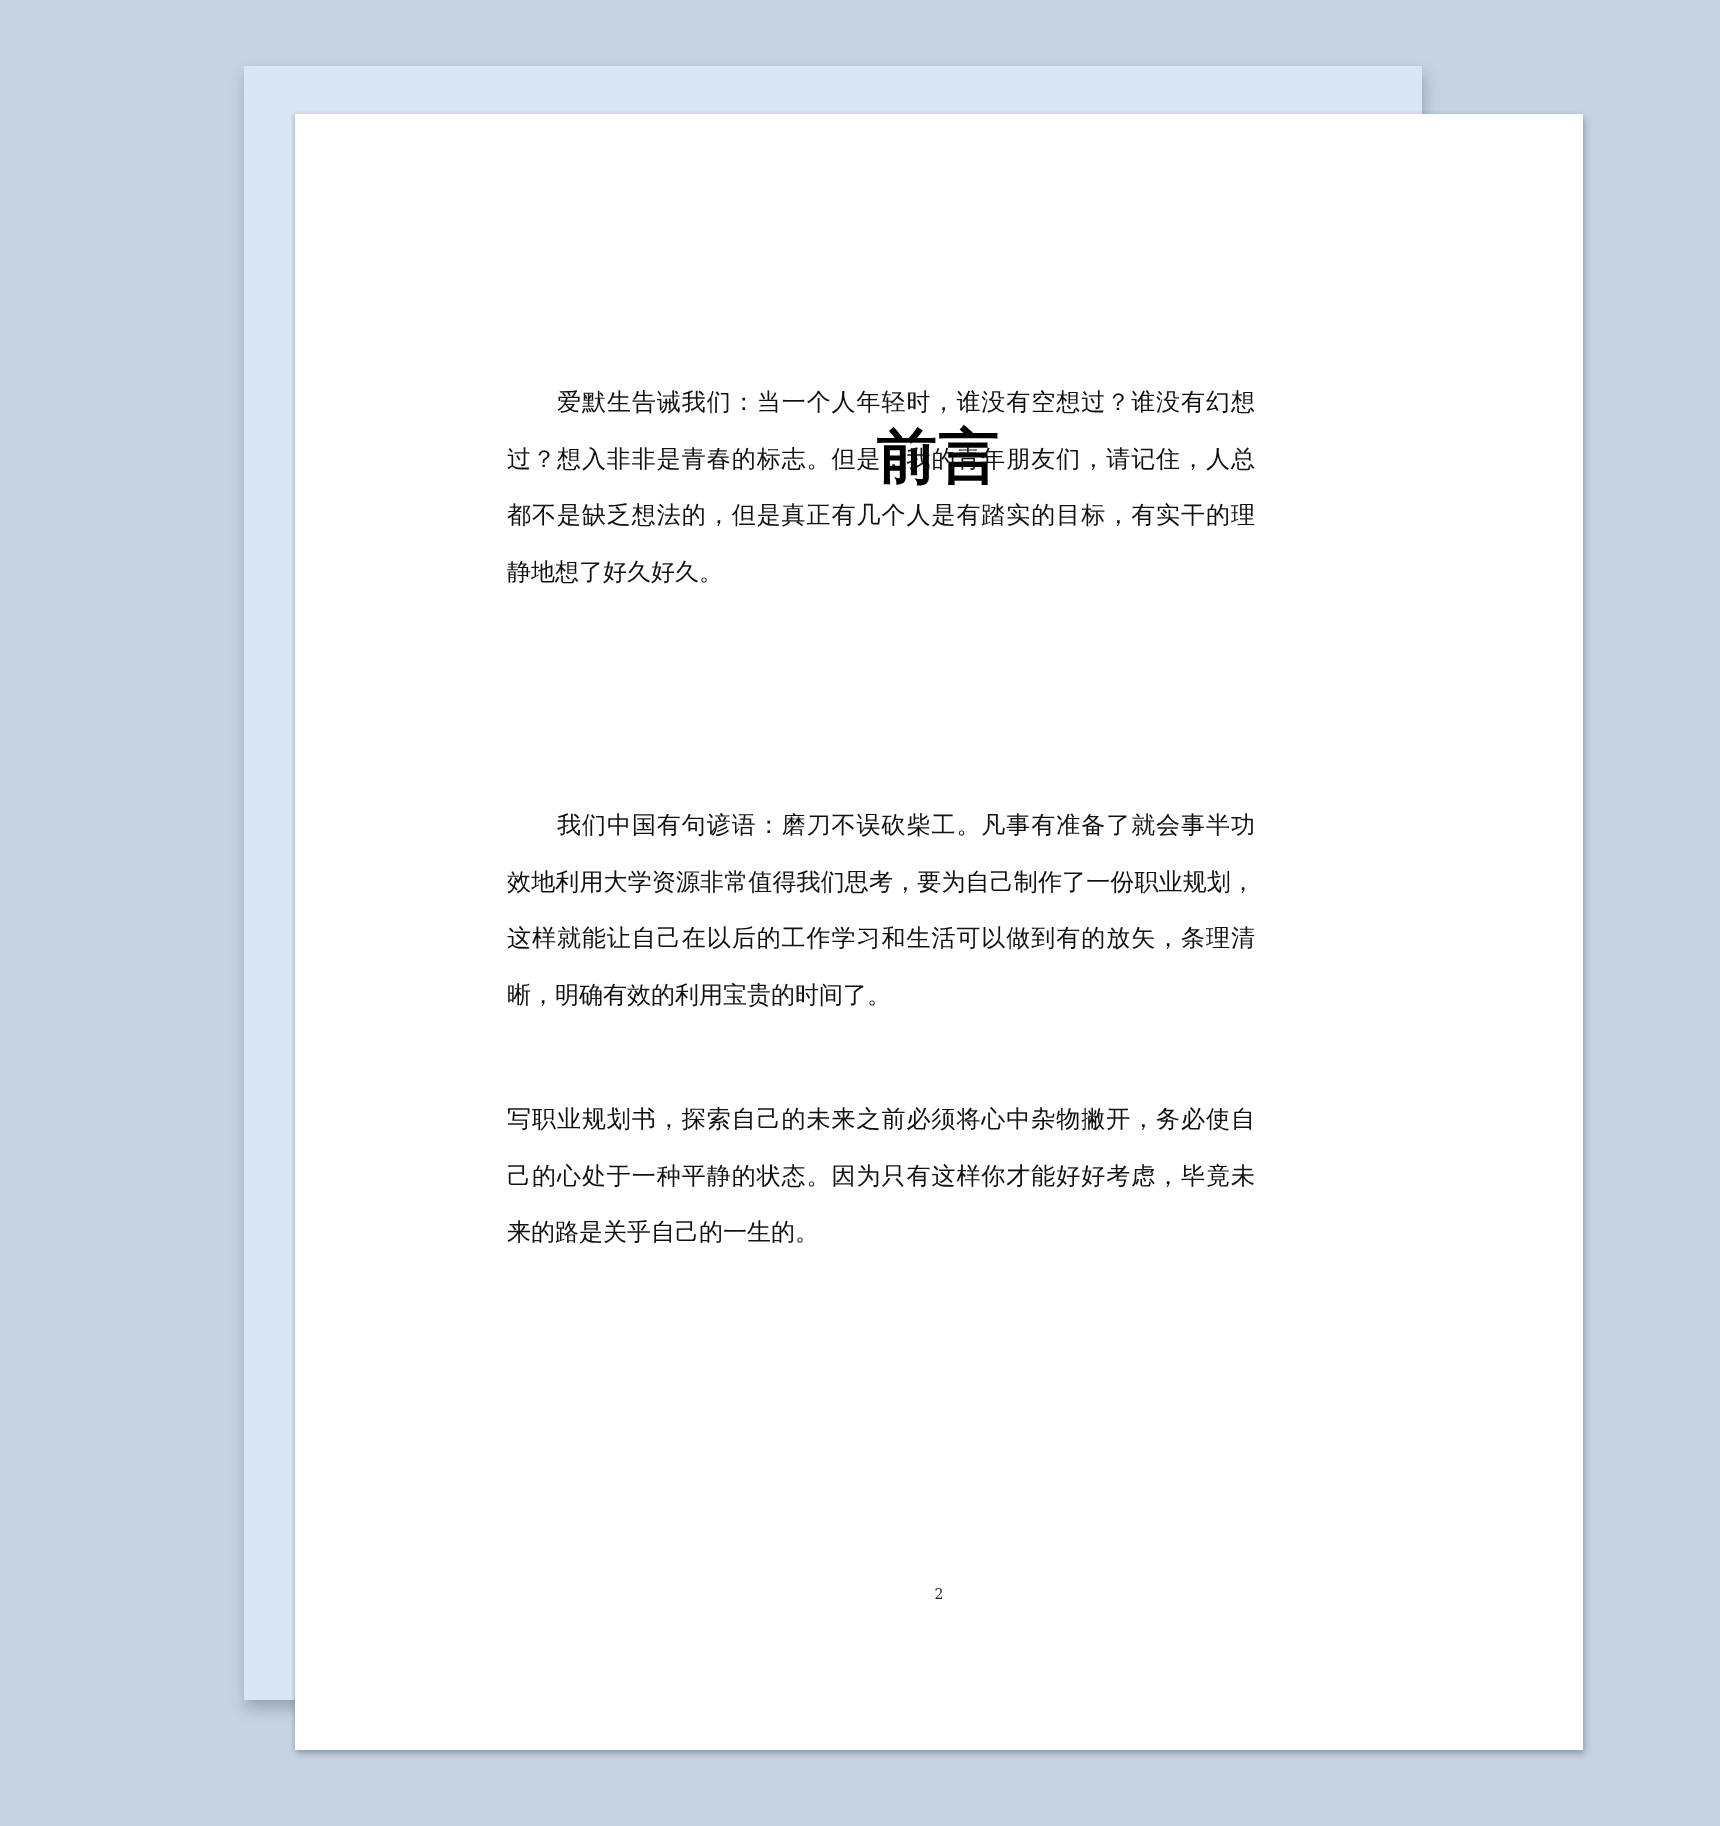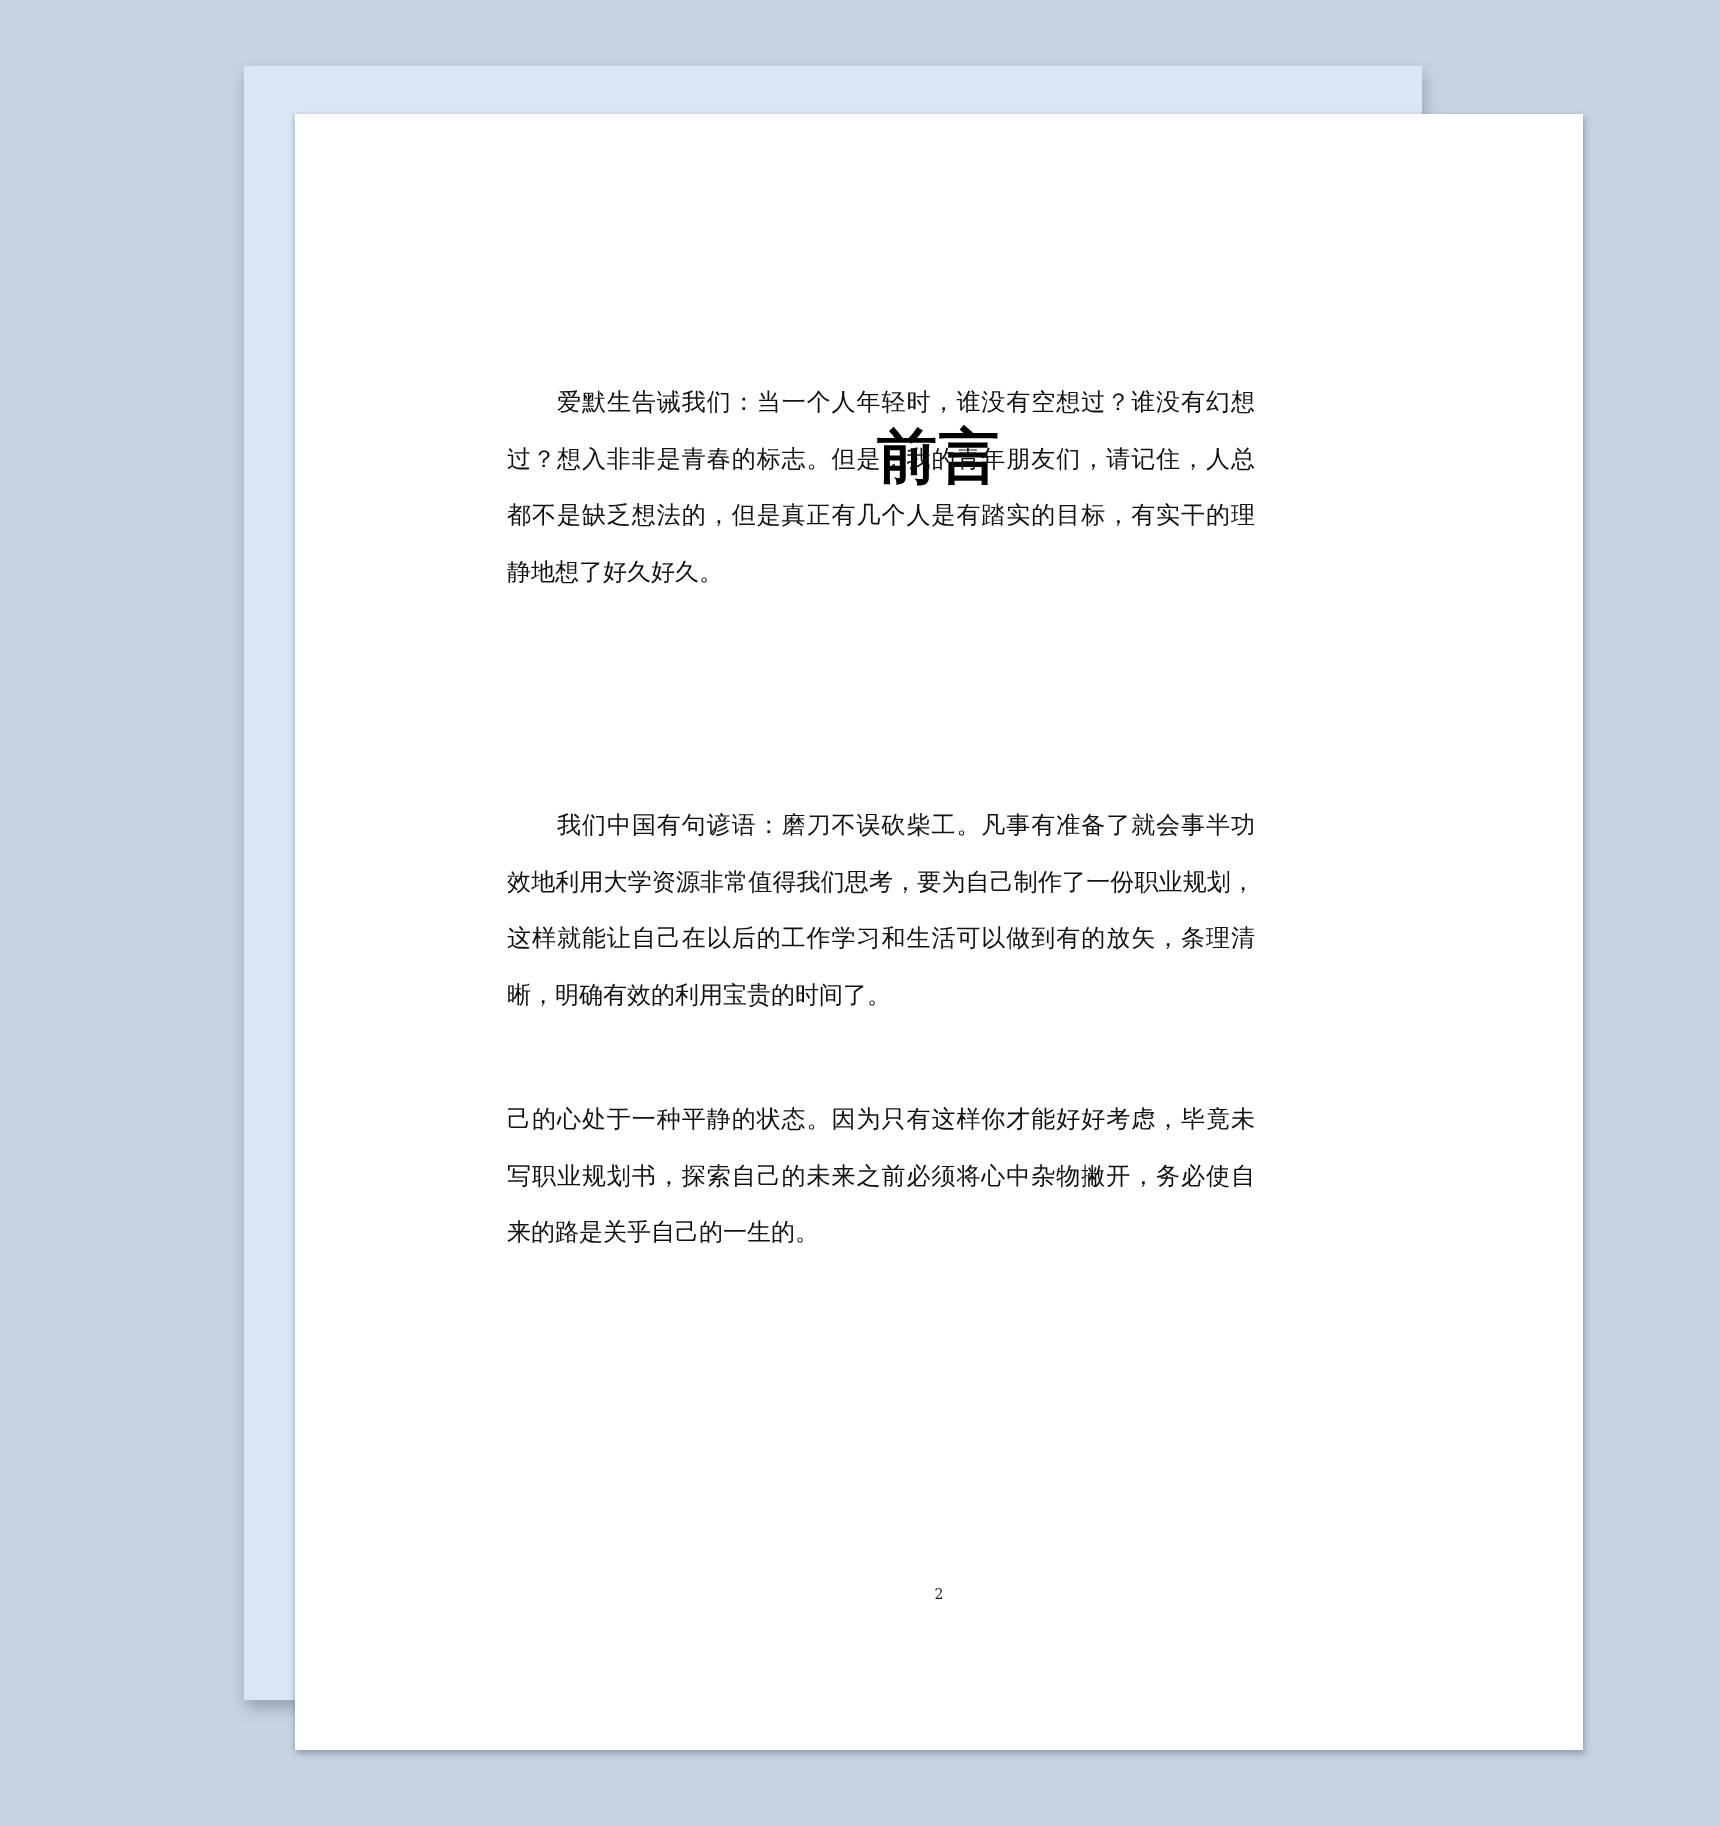--- a/index.html
+++ b/index.html
@@ -58,20 +58,20 @@
     </div>
 
     <div class="para" style="top:683px">
       <div class="line first">我们中国有句谚语：磨刀不误砍柴工。凡事有准备了就会事半功</div>
       <div class="line">效地利用大学资源非常值得我们思考，要为自己制作了一份职业规划，</div>
       <div class="line">这样就能让自己在以后的工作学习和生活可以做到有的放矢，条理清</div>
       <div class="line last">晰，明确有效的利用宝贵的时间了。</div>
     </div>
 
     <div class="para" style="top:977px">
+      <div class="line">写职业规划书，探索自己的未来之前必须将心中杂物撇开，务必使自</div>
       <div class="line">己的心处于一种平静的状态。因为只有这样你才能好好考虑，毕竟未</div>
-      <div class="line">写职业规划书，探索自己的未来之前必须将心中杂物撇开，务必使自</div>
       <div class="line last">来的路是关乎自己的一生的。</div>
     </div>
   </div>
 
   <div class="page-number">2</div>
 </div>
 
 </body></html>

